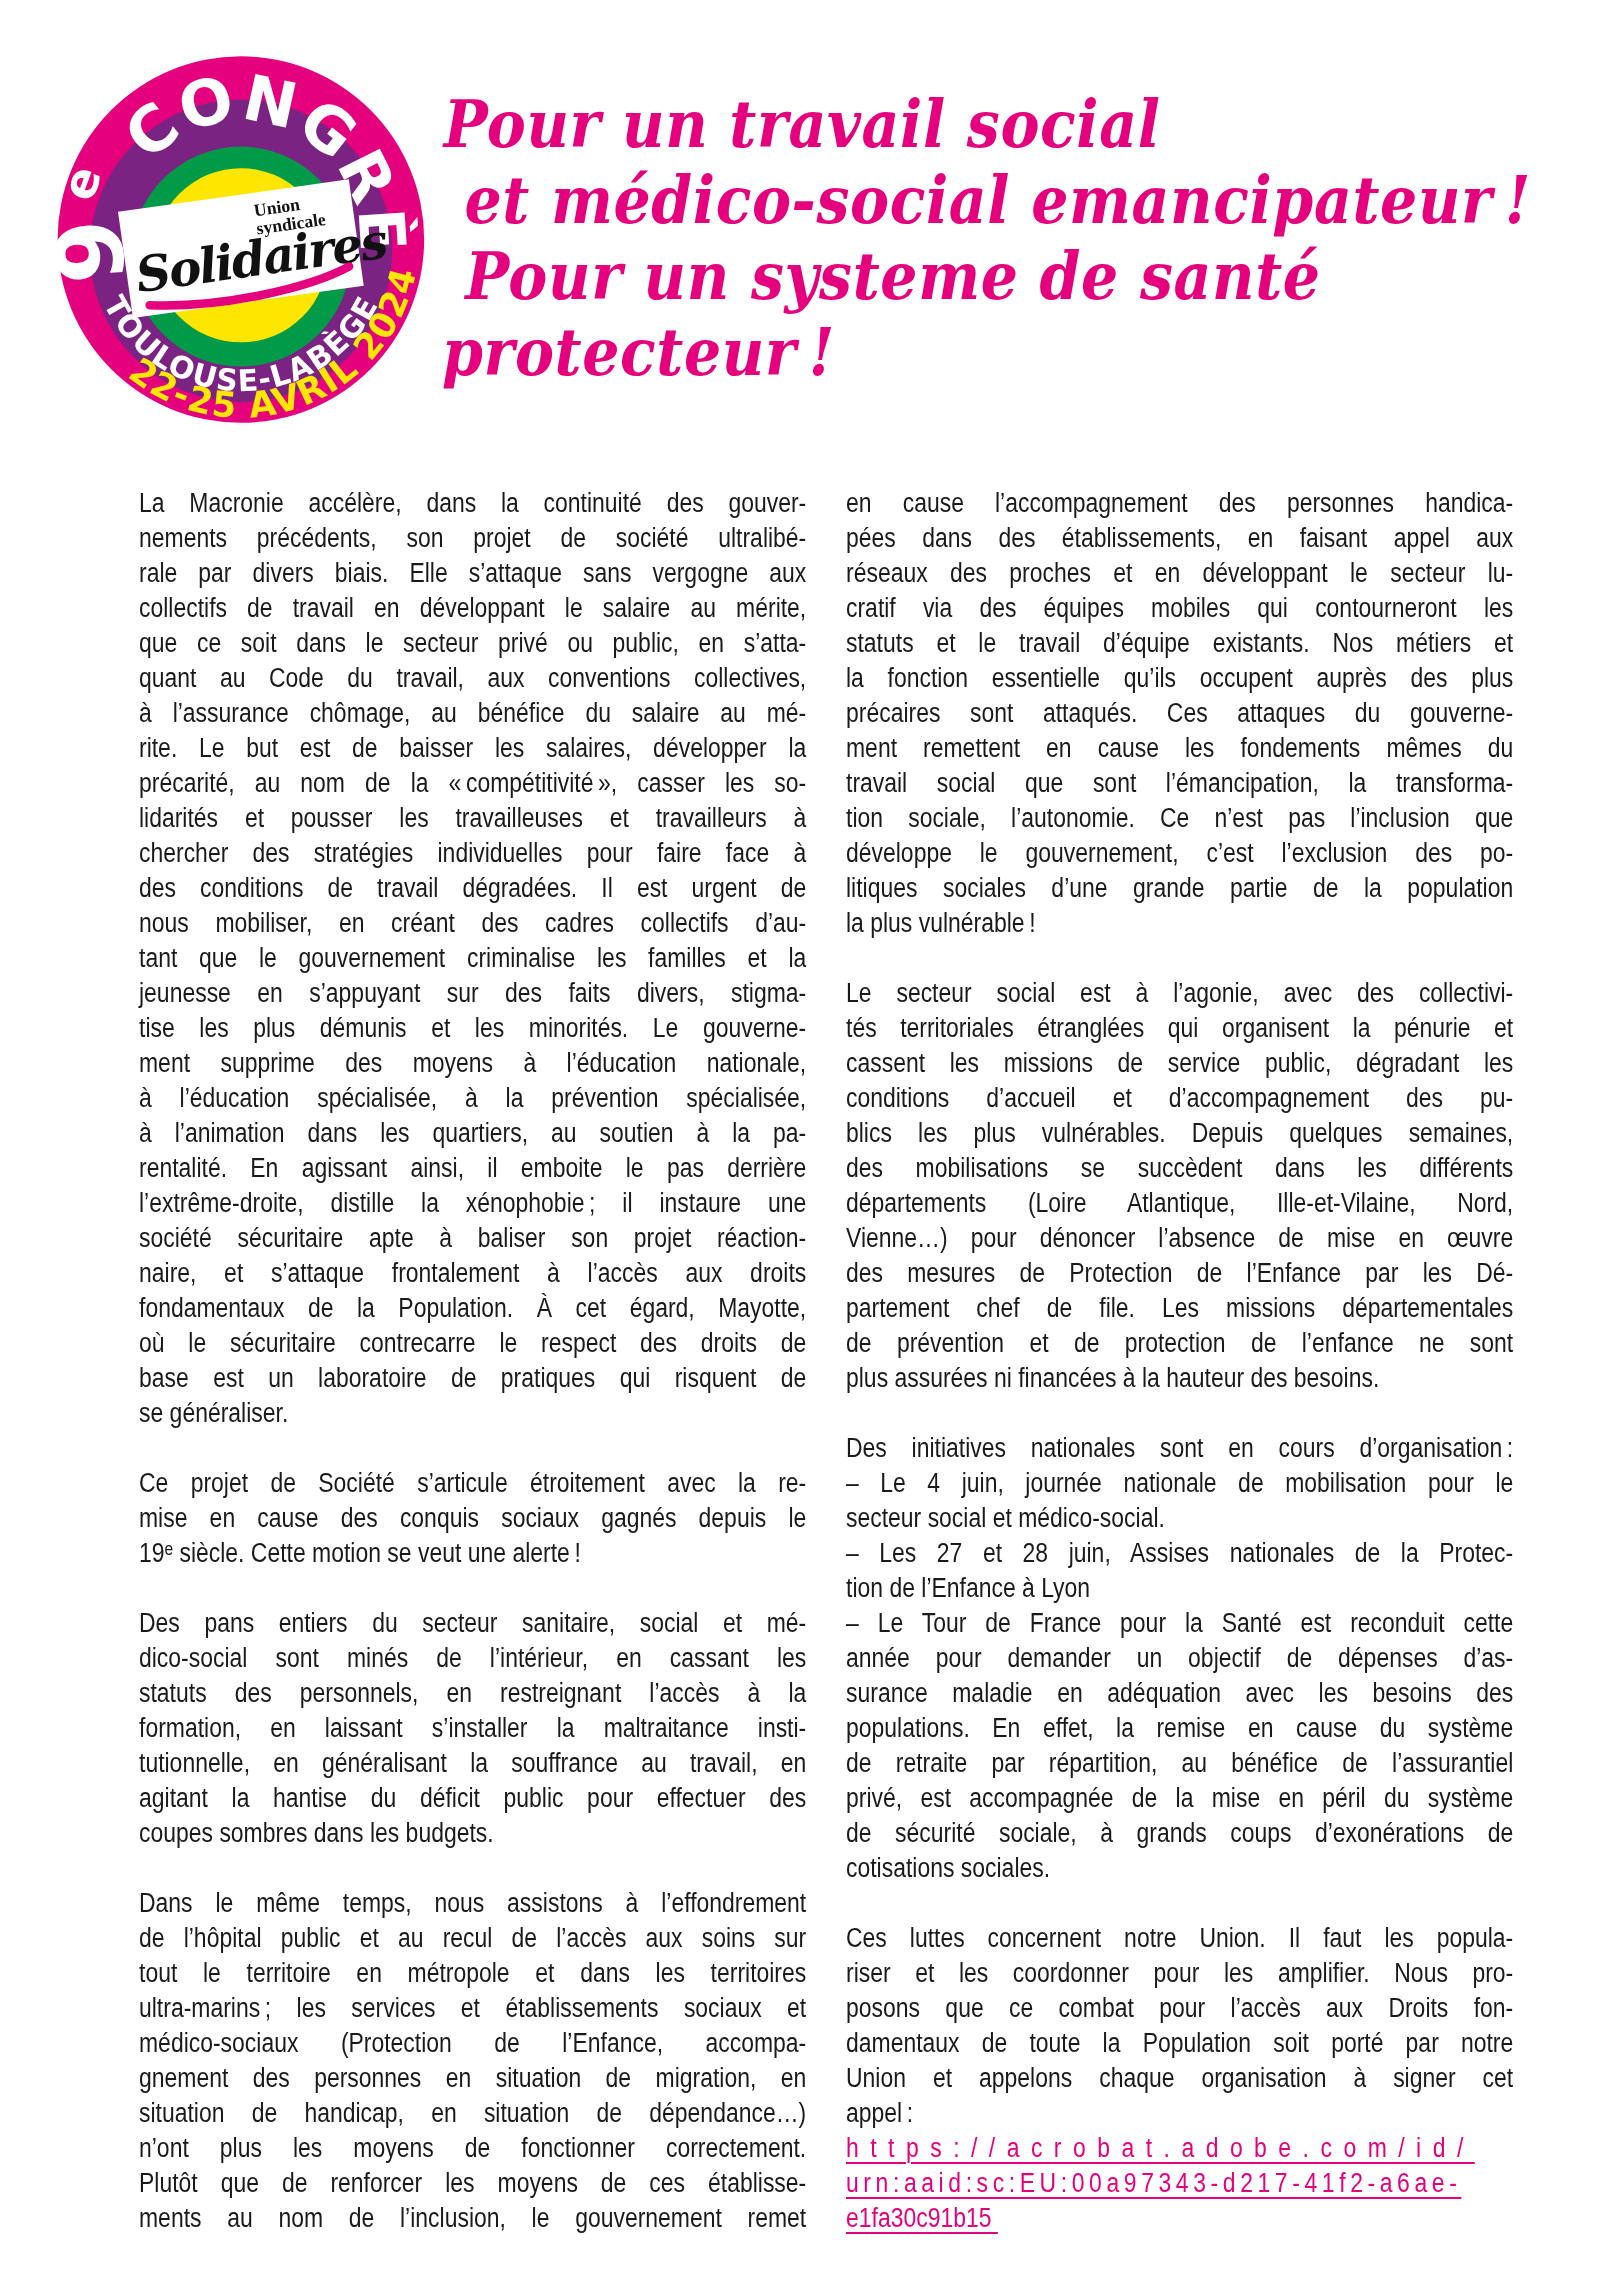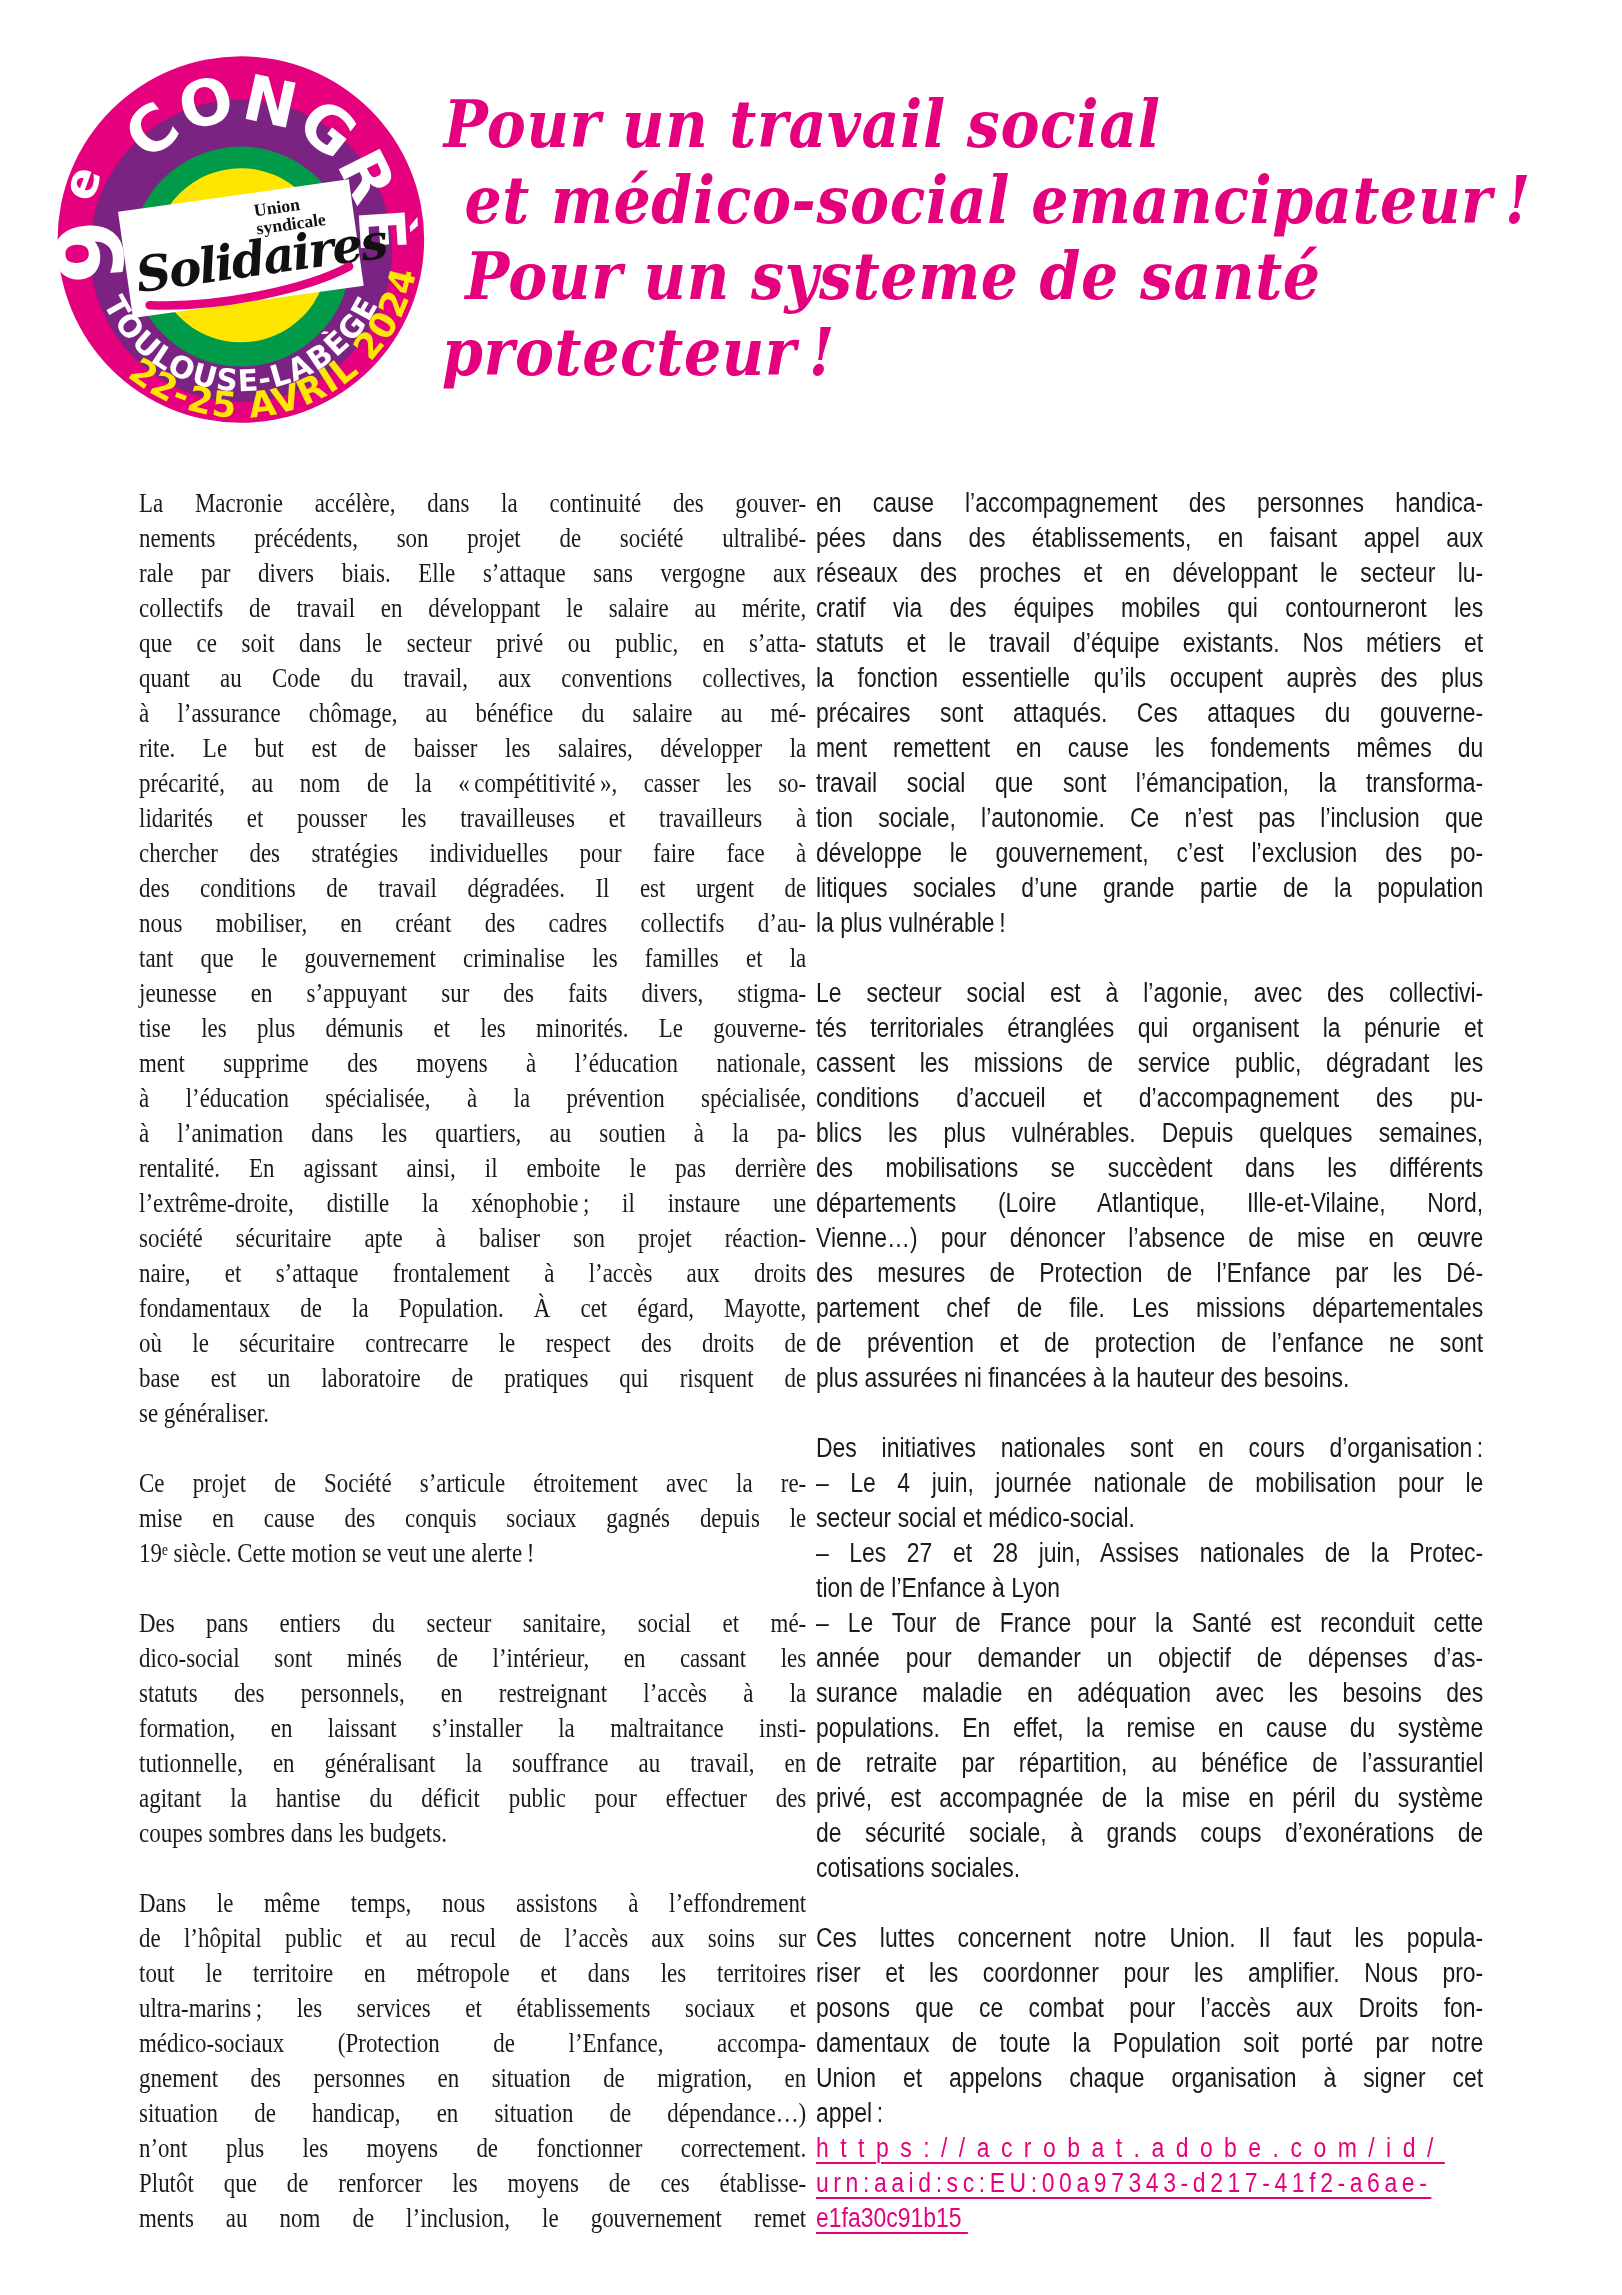--- a/index.html
+++ b/index.html
@@ -13,22 +13,22 @@
   
   #headline{position:absolute;left:432px;top:86px;width:1178px;font-style:italic;}
   #headline .hwrap{width:1309px;transform:scaleX(.9);transform-origin:0 0;}
   .hline{
     font-family:"DejaVu Serif","Liberation Serif",serif;
     font-weight:700;font-size:65px;line-height:76px;
     white-space:pre;letter-spacing:0.7px;
   }
   
   .col{position:absolute;top:486px;width:667px;}
-  #col-left{left:139px;font-family:Liberation Serif, serif;}
-  #col-right{left:816px;}
+  #col-left{left:139px;}
+  #col-right{left:846px;}
   .cwrap{width:785px;transform:scaleX(.85);transform-origin:0 0;}
   .line{
     font-size:27px;line-height:35px;
     text-align:justify;text-align-last:justify;
     overflow:visible;
   }
   .line.lastline{text-align-last:left;}
   .gap{height:35px;}
   .linkline{
     text-decoration:underline;

